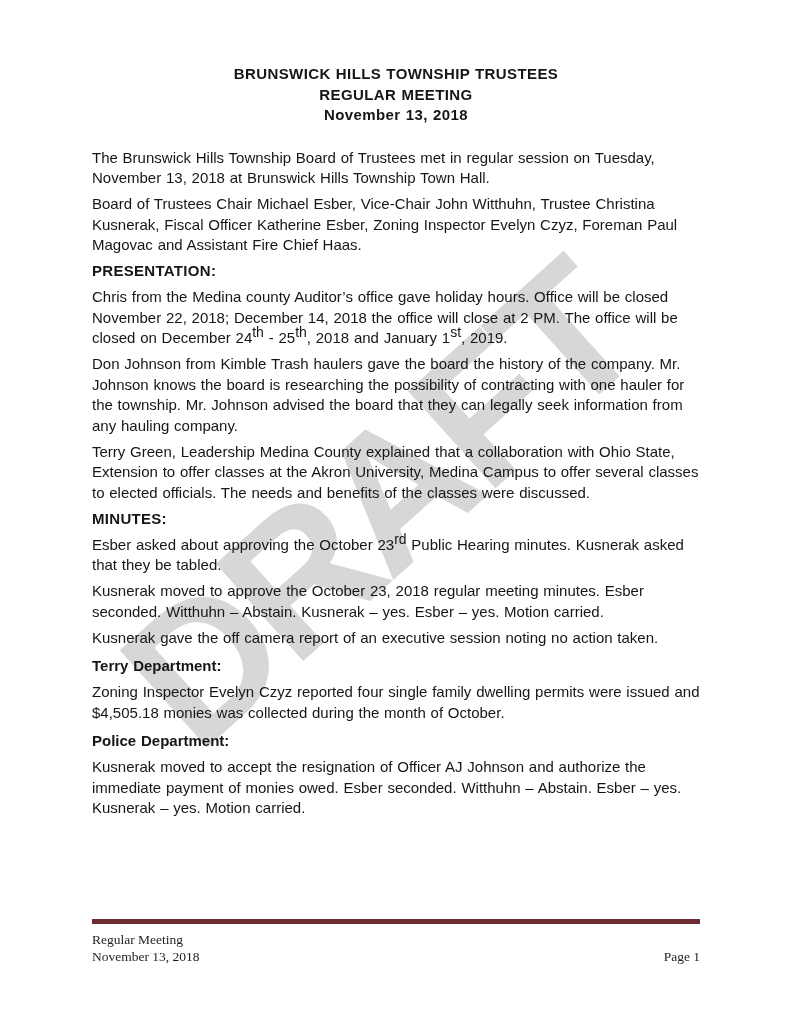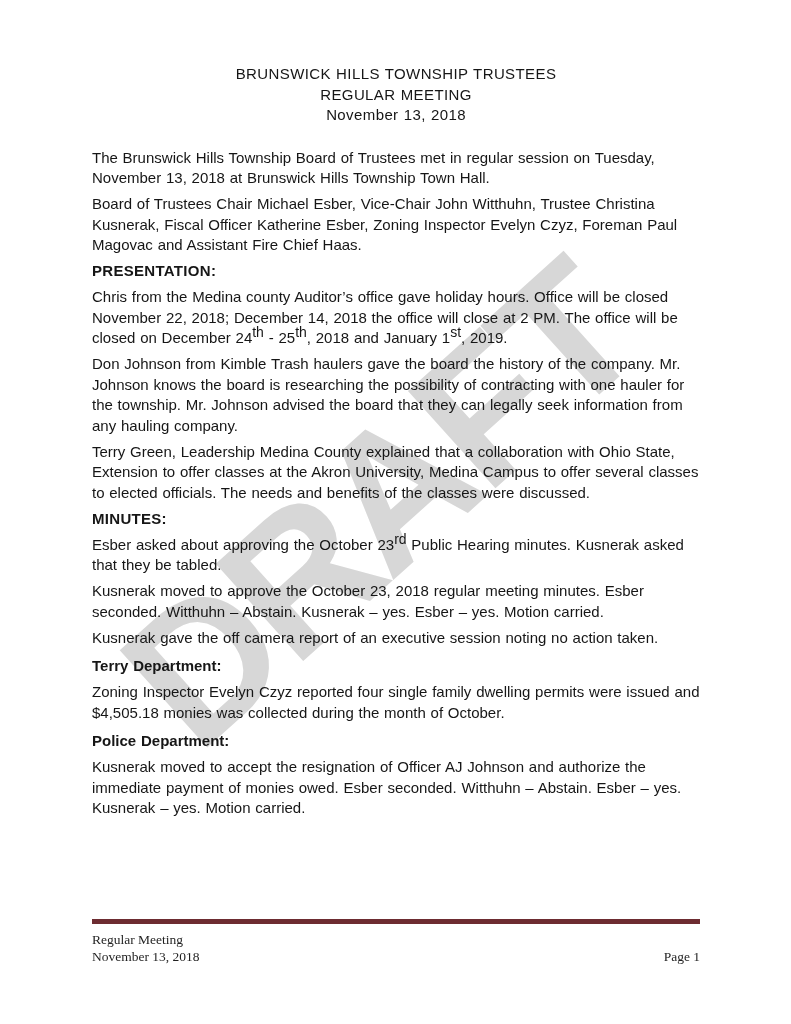--- a/index.html
+++ b/index.html
@@ -28,21 +28,21 @@
     user-select: none;
   }
   .content {
     position: relative;
     z-index: 1;
     padding: 64px 91px 0 92px;
     font-size: 15px;
     line-height: 20.5px;
     word-spacing: 0.04em;
   }
-  .doc-title { text-align: center; font-weight: normal; margin-bottom: 22px; }
+  .doc-title { text-align: center; font-weight: bold; margin-bottom: 22px; }
   .title-line { letter-spacing: 0.4px; }
   .para { margin: 0 0 5.5px 0; }
   .section-heading {
     font-weight: bold;
     margin: 3px 0 5.5px 0;
     letter-spacing: 0.3px;
   }
   .sub-heading {
     font-weight: bold;
     margin: 8px 0 5.5px 0;

